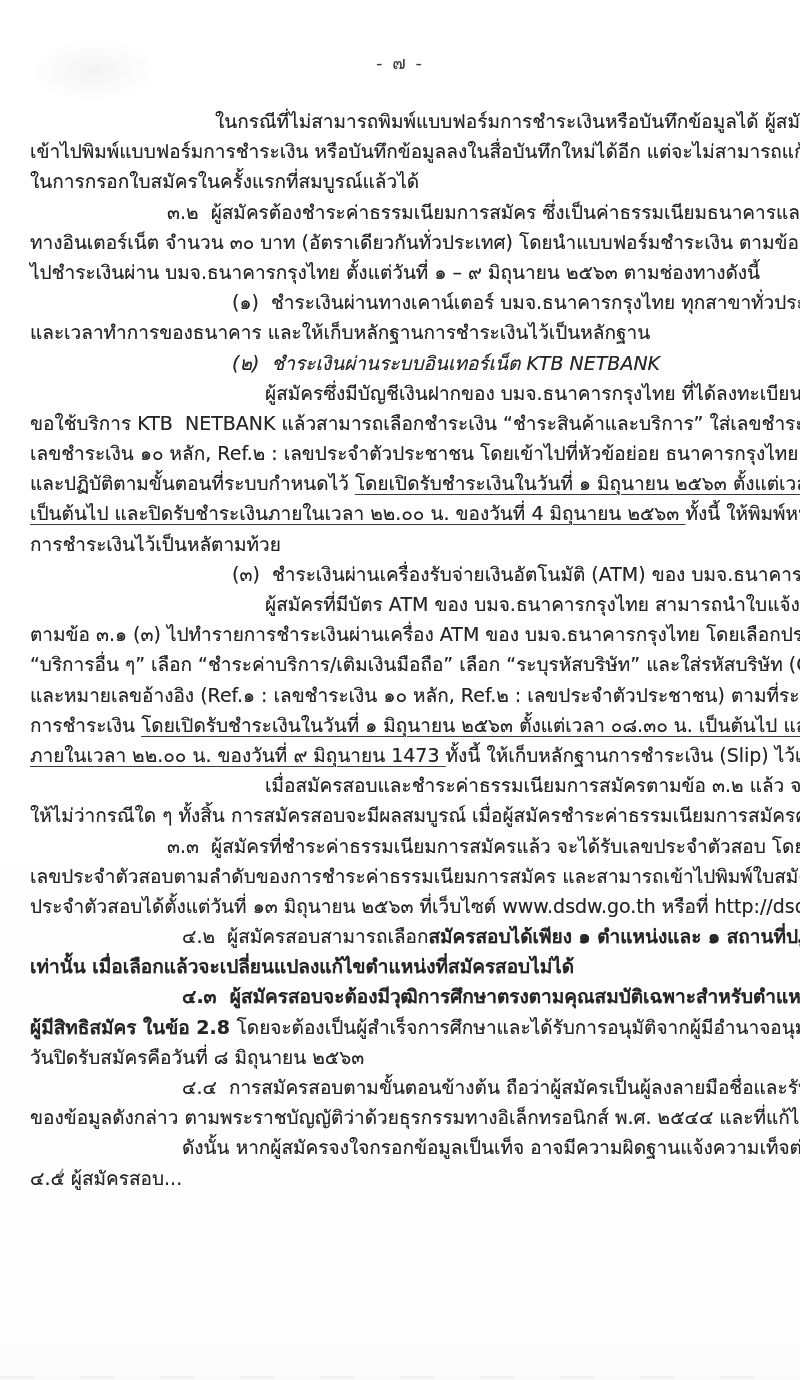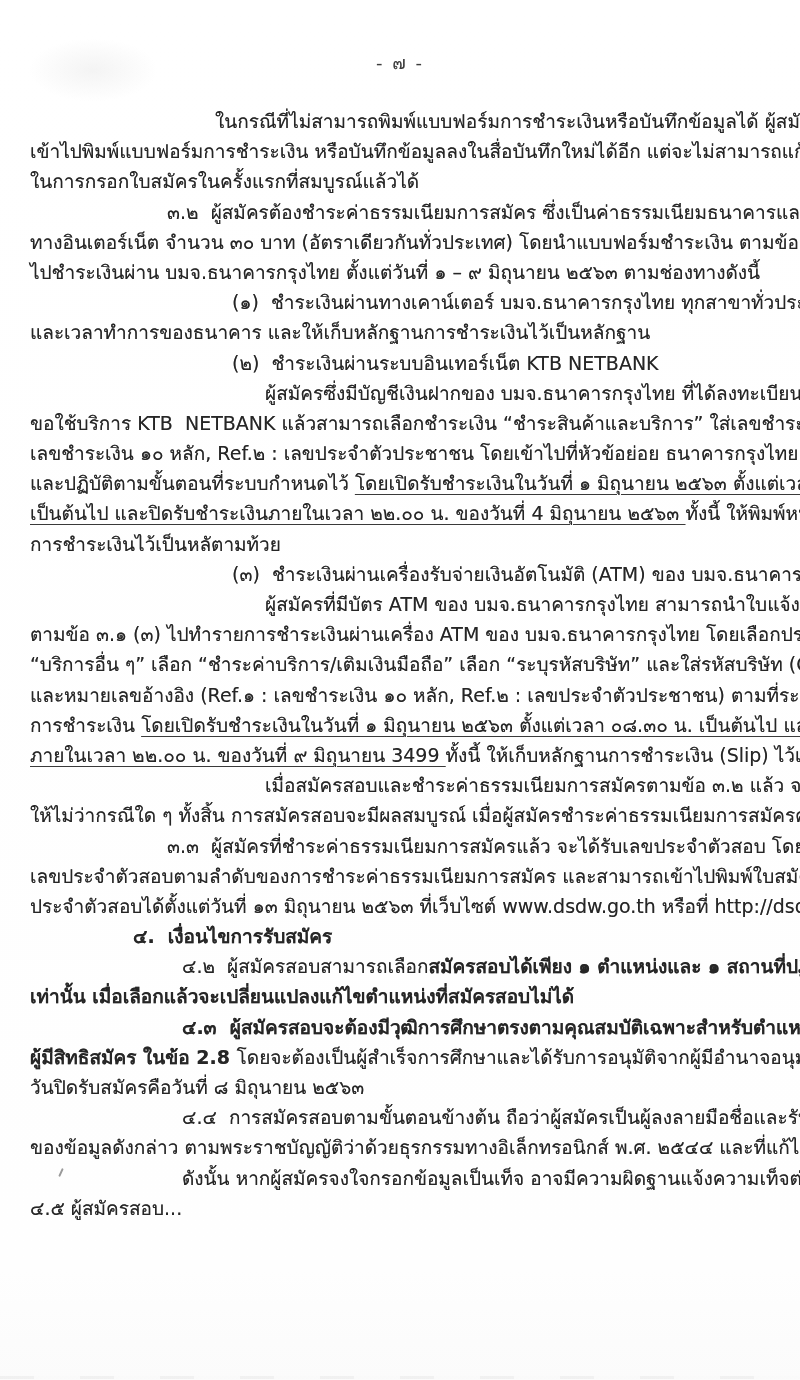--- a/index.html
+++ b/index.html
@@ -58,40 +58,39 @@
   <div class="page-number">- ๗ -</div>
   <div class="doc-body" id="doc-body">
       <div class="line" style="padding-left: 185px;"><span class="seg">ในกรณีที่ไม่สามารถพิมพ์แบบฟอร์มการชำระเงินหรือบันทึกข้อมูลได้ ผู้สมัครสามารถ</span></div>
       <div class="line"><span class="seg">เข้าไปพิมพ์แบบฟอร์มการชำระเงิน หรือบันทึกข้อมูลลงในสื่อบันทึกใหม่ได้อีก แต่จะไม่สามารถแก้ไขข้อมูล</span></div>
       <div class="line"><span class="seg">ในการกรอกใบสมัครในครั้งแรกที่สมบูรณ์แล้วได้</span></div>
       <div class="line" style="padding-left: 137px;"><span class="seg">๓.๒&nbsp; ผู้สมัครต้องชำระค่าธรรมเนียมการสมัคร ซึ่งเป็นค่าธรรมเนียมธนาคารและค่าบริการ</span></div>
       <div class="line"><span class="seg">ทางอินเตอร์เน็ต จำนวน ๓๐ บาท (อัตราเดียวกันทั่วประเทศ) โดยนำแบบฟอร์มชำระเงิน ตามข้อ ๓.๑ (๓)</span></div>
       <div class="line"><span class="seg">ไปชำระเงินผ่าน บมจ.ธนาคารกรุงไทย ตั้งแต่วันที่ ๑ – ๙ มิถุนายน ๒๕๖๓ ตามช่องทางดังนี้</span></div>
       <div class="line" style="padding-left: 202px;"><span class="seg">(๑)&nbsp; ชำระเงินผ่านทางเคาน์เตอร์ บมจ.ธนาคารกรุงไทย ทุกสาขาทั่วประเทศ ในวัน</span></div>
       <div class="line"><span class="seg">และเวลาทำการของธนาคาร และให้เก็บหลักฐานการชำระเงินไว้เป็นหลักฐาน</span></div>
-      <div class="line" style="padding-left: 202px;"><span class="seg">(๒)&nbsp; ชำระเงินผ่านระบบอินเทอร์เน็ต KTB NETBANK</span></div>
+      <div class="line" style="padding-left: 202px; font-style: italic;"><span class="seg">(๒)&nbsp; ชำระเงินผ่านระบบอินเทอร์เน็ต KTB NETBANK</span></div>
       <div class="line" style="padding-left: 235px;"><span class="seg">ผู้สมัครซึ่งมีบัญชีเงินฝากของ บมจ.ธนาคารกรุงไทย ที่ได้ลงทะเบียน (Register)</span></div>
       <div class="line"><span class="seg">ขอใช้บริการ KTB&nbsp; NETBANK แล้วสามารถเลือกชำระเงิน “ชำระสินค้าและบริการ” ใส่เลขชำระเงิน Ref.๑ :</span></div>
       <div class="line"><span class="seg">เลขชำระเงิน ๑๐ หลัก, Ref.๒ : เลขประจำตัวประชาชน โดยเข้าไปที่หัวข้อย่อย ธนาคารกรุงไทย NETBANK</span></div>
       <div class="line"><span class="seg">และปฏิบัติตามขั้นตอนที่ระบบกำหนดไว้ </span><span class="seg u">โดยเปิดรับชำระเงินในวันที่ ๑ มิถุนายน ๒๕๖๓ ตั้งแต่เวลา ๐๘.๓๐ น.</span></div>
       <div class="line"><span class="seg u">เป็นต้นไป และปิดรับชำระเงินภายในเวลา ๒๒.๐๐ น. ของวันที่ 4 มิถุนายน ๒๕๖๓ </span><span class="seg">ทั้งนี้ ให้พิมพ์หน้ายืนยัน</span></div>
       <div class="line"><span class="seg">การชำระเงินไว้เป็นหลัตามท้วย</span></div>
       <div class="line" style="padding-left: 202px;"><span class="seg">(๓)&nbsp; ชำระเงินผ่านเครื่องรับจ่ายเงินอัตโนมัติ (ATM) ของ บมจ.ธนาคารกรุงไทย</span></div>
       <div class="line" style="padding-left: 235px;"><span class="seg">ผู้สมัครที่มีบัตร ATM ของ บมจ.ธนาคารกรุงไทย สามารถนำใบแจ้งการชำระเงิน</span></div>
       <div class="line"><span class="seg">ตามข้อ ๓.๑ (๓) ไปทำรายการชำระเงินผ่านเครื่อง ATM ของ บมจ.ธนาคารกรุงไทย โดยเลือกประเภทบริการ</span></div>
       <div class="line"><span class="seg">“บริการอื่น ๆ” เลือก “ชำระค่าบริการ/เติมเงินมือถือ” เลือก “ระบุรหัสบริษัท” และใส่รหัสบริษัท (Company Code)</span></div>
       <div class="line"><span class="seg">และหมายเลขอ้างอิง (Ref.๑ : เลขชำระเงิน ๑๐ หลัก, Ref.๒ : เลขประจำตัวประชาชน) ตามที่ระบุในใบแจ้ง</span></div>
       <div class="line"><span class="seg">การชำระเงิน </span><span class="seg u">โดยเปิดรับชำระเงินในวันที่ ๑ มิถุนายน ๒๕๖๓ ตั้งแต่เวลา ๐๘.๓๐ น. เป็นต้นไป และปิดรับชำระเงิน</span></div>
-      <div class="line"><span class="seg u">ภายในเวลา ๒๒.๐๐ น. ของวันที่ ๙ มิถุนายน 3499 </span><span class="seg">ทั้งนี้ ให้เก็บหลักฐานการชำระเงิน (Slip) ไว้เป็นหลักฐานด้วย</span></div>
+      <div class="line"><span class="seg u">ภายในเวลา ๒๒.๐๐ น. ของวันที่ ๙ มิถุนายน 1473 </span><span class="seg">ทั้งนี้ ให้เก็บหลักฐานการชำระเงิน (Slip) ไว้เป็นหลักฐานด้วย</span></div>
       <div class="line" style="padding-left: 235px;"><span class="seg">เมื่อสมัครสอบและชำระค่าธรรมเนียมการสมัครตามข้อ ๓.๒ แล้ว จะไม่คืนเงิน</span></div>
       <div class="line"><span class="seg">ให้ไม่ว่ากรณีใด ๆ ทั้งสิ้น การสมัครสอบจะมีผลสมบูรณ์ เมื่อผู้สมัครชำระค่าธรรมเนียมการสมัครครบถ้วนแล้ว</span></div>
       <div class="line" style="padding-left: 137px;"><span class="seg">๓.๓&nbsp; ผู้สมัครที่ชำระค่าธรรมเนียมการสมัครแล้ว จะได้รับเลขประจำตัวสอบ โดยจะกำหนด</span></div>
       <div class="line"><span class="seg">เลขประจำตัวสอบตามลำดับของการชำระค่าธรรมเนียมการสมัคร และสามารถเข้าไปพิมพ์ใบสมัครพร้อมเลข</span></div>
       <div class="line"><span class="seg">ประจำตัวสอบได้ตั้งแต่วันที่ ๑๓ มิถุนายน ๒๕๖๓ ที่เว็บไซต์ www.dsdw.go.th หรือที่ http://dsdw.thaijobjob.com</span></div>
-      <div class="line" style="padding-left: 103px;"><span class="seg b">๔.&nbsp; เงื่อนไขการรับสมัคร</span></div>
       <div class="line" style="padding-left: 152px;"><span class="seg">๔.๒&nbsp; ผู้สมัครสอบสามารถเลือก</span><span class="seg b">สมัครสอบได้เพียง ๑ ตำแหน่งและ ๑ สถานที่ปฏิบัติงาน</span></div>
       <div class="line"><span class="seg b">เท่านั้น เมื่อเลือกแล้วจะเปลี่ยนแปลงแก้ไขตำแหน่งที่สมัครสอบไม่ได้</span></div>
       <div class="line" style="padding-left: 152px;"><span class="seg b">๔.๓&nbsp; ผู้สมัครสอบจะต้องมีวุฒิการศึกษาตรงตามคุณสมบัติเฉพาะสำหรับตำแหน่งของ</span></div>
       <div class="line"><span class="seg b">ผู้มีสิทธิสมัคร ในข้อ 2.8 </span><span class="seg">โดยจะต้องเป็นผู้สำเร็จการศึกษาและได้รับการอนุมัติจากผู้มีอำนาจอนุมัติภายใน</span></div>
       <div class="line"><span class="seg">วันปิดรับสมัครคือวันที่ ๘ มิถุนายน ๒๕๖๓</span></div>
       <div class="line" style="padding-left: 152px;"><span class="seg">๔.๔&nbsp; การสมัครสอบตามขั้นตอนข้างต้น ถือว่าผู้สมัครเป็นผู้ลงลายมือชื่อและรับรองความถูกต้อง</span></div>
       <div class="line"><span class="seg">ของข้อมูลดังกล่าว ตามพระราชบัญญัติว่าด้วยธุรกรรมทางอิเล็กทรอนิกส์ พ.ศ. ๒๕๔๔ และที่แก้ไขเพิ่มเติม</span></div>
       <div class="line" style="padding-left: 152px;"><span class="seg">ดังนั้น หากผู้สมัครจงใจกรอกข้อมูลเป็นเท็จ อาจมีความผิดฐานแจ้งความเท็จต่อเจ้าพนักงาน</span></div>
       <div class="line right"><span class="seg">๔.๕ ผู้สมัครสอบ...</span></div>
     </div>

